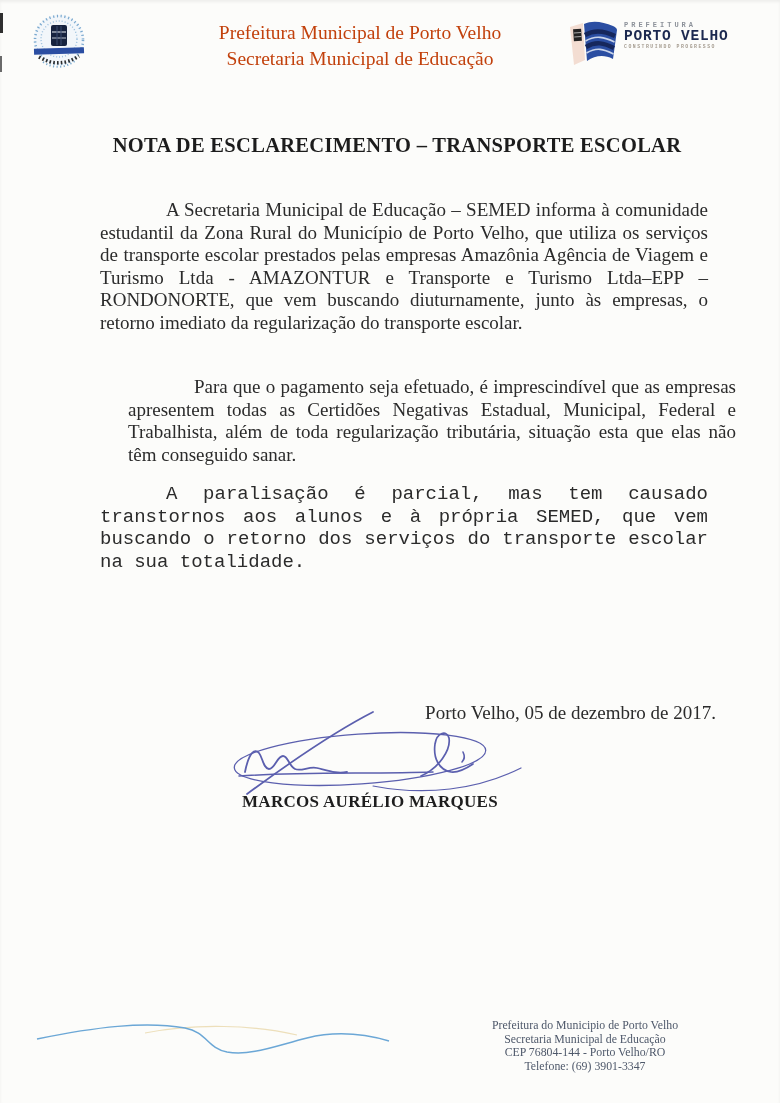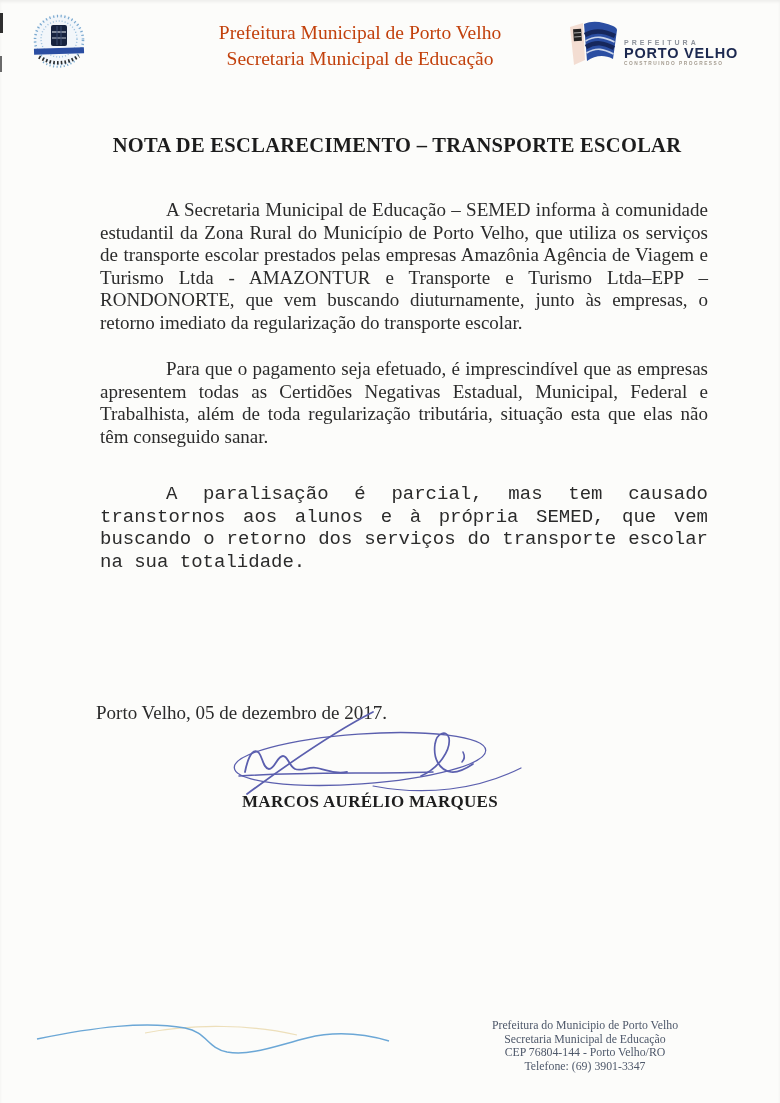--- a/index.html
+++ b/index.html
@@ -10,38 +10,38 @@
     box-shadow:inset 0 2px 3px rgba(0,0,0,0.06);
   }
   
   .crest{position:absolute;left:30px;top:10px;width:58px;height:66px;}
   .header-text{
     position:absolute;left:170px;top:20px;width:380px;text-align:center;
     font-size:19.5px;line-height:26px;color:#c2410c;
   }
   .logo{position:absolute;left:566px;top:20px;width:160px;height:52px;}
   .logo-flag{position:absolute;left:0;top:0;width:54px;height:48px;}
-  .logo-words{position:absolute;left:58px;top:19px;font-family:Liberation Sans, sans-serif;white-space:nowrap;}
+  .logo-words{position:absolute;left:58px;top:1px;font-family:Liberation Mono, monospace;white-space:nowrap;}
   .logo-pref{font-size:7px;letter-spacing:3px;color:#8d929a;font-weight:bold;}
   .logo-city{font-size:14.5px;font-weight:bold;letter-spacing:0.8px;color:#1c2950;line-height:15px;}
   .logo-tag{font-size:4.8px;letter-spacing:1.5px;color:#a59c90;font-weight:bold;}
   
   .doc-title{
     position:absolute;left:0;right:0;top:134px;text-align:center;
     font-weight:bold;font-size:20.5px;letter-spacing:0.3px;color:#1c1c1c;margin-left:14px;
   }
   .para{
     position:absolute;left:100px;width:608px;
     font-size:19px;line-height:22.6px;text-align:justify;color:#2b2b2b;
   }
   .para p{margin:0;text-indent:66px;}
-  .p1{top:199px;} .p2{top:358px;} .p3{top:483px;font-family:Liberation Mono, monospace;} .p4{top:569px;}
+  .p1{top:199px;} .p2{top:376px;margin-left:28px;} .p3{top:483px;font-family:Liberation Mono, monospace;} .p4{top:569px;}
   .dateline{
-    position:absolute;left:96px;width:604px;top:702px;
-    font-size:19px;text-align:left;color:#2b2b2b;
+    position:absolute;left:112px;width:604px;top:702px;
+    font-size:19px;text-align:right;color:#2b2b2b;
   }
   
   .signature{position:absolute;left:225px;top:706px;width:300px;height:94px;}
   .signer-name{
     position:absolute;left:190px;width:360px;top:792px;text-align:center;
     font-weight:bold;font-size:17px;letter-spacing:0.3px;color:#1e1e1e;
   }
   .signer-role{
     position:absolute;left:190px;width:360px;top:813px;text-align:center;
     font-size:16.5px;color:#2b2b2b;

